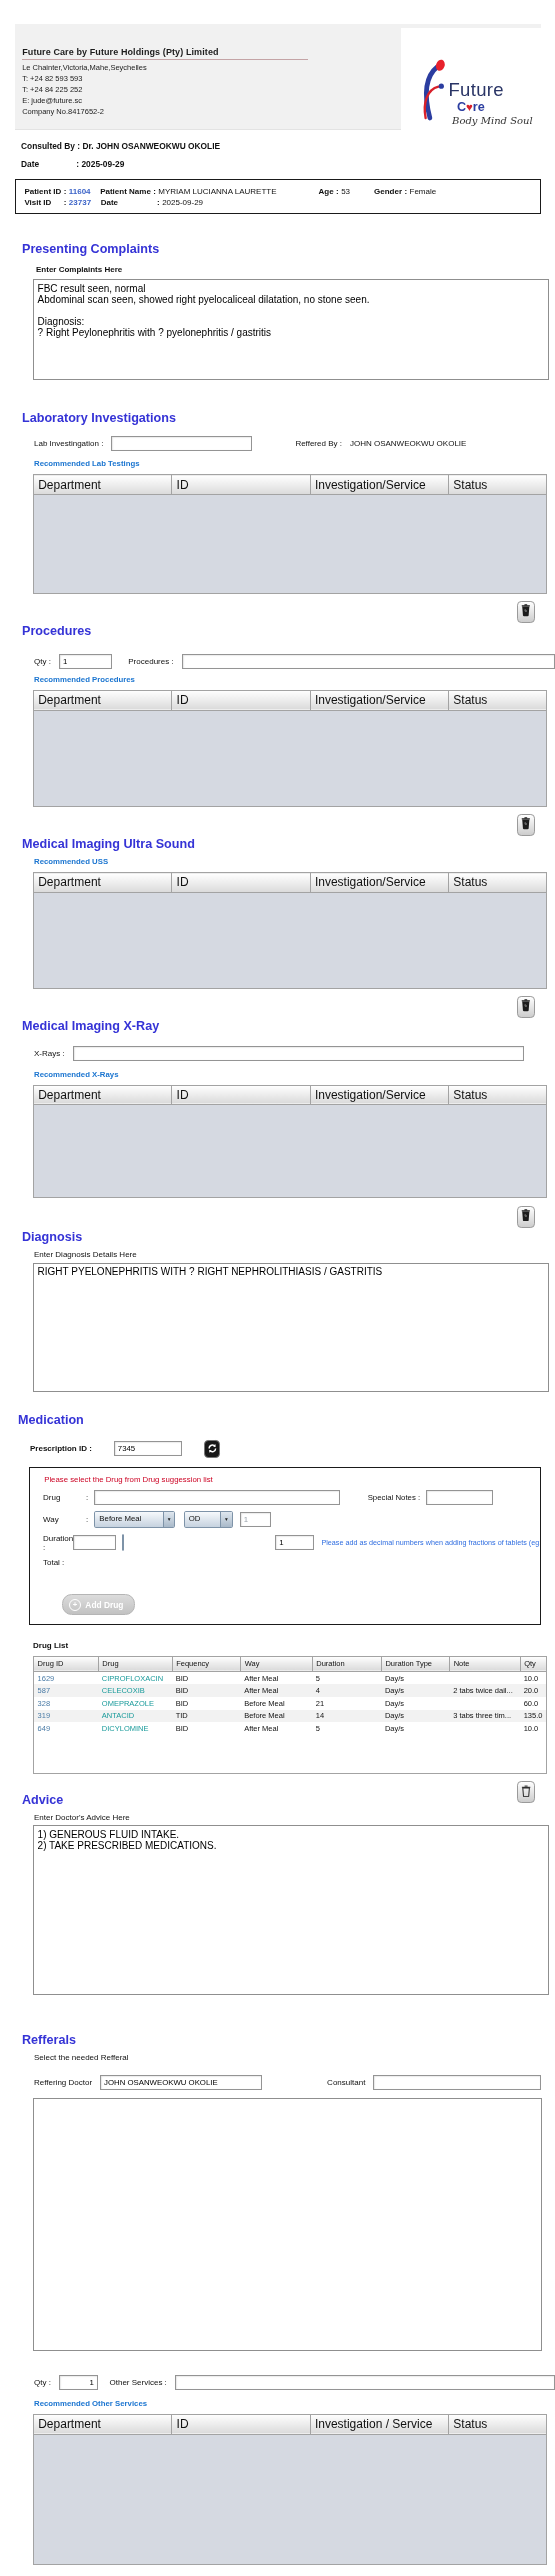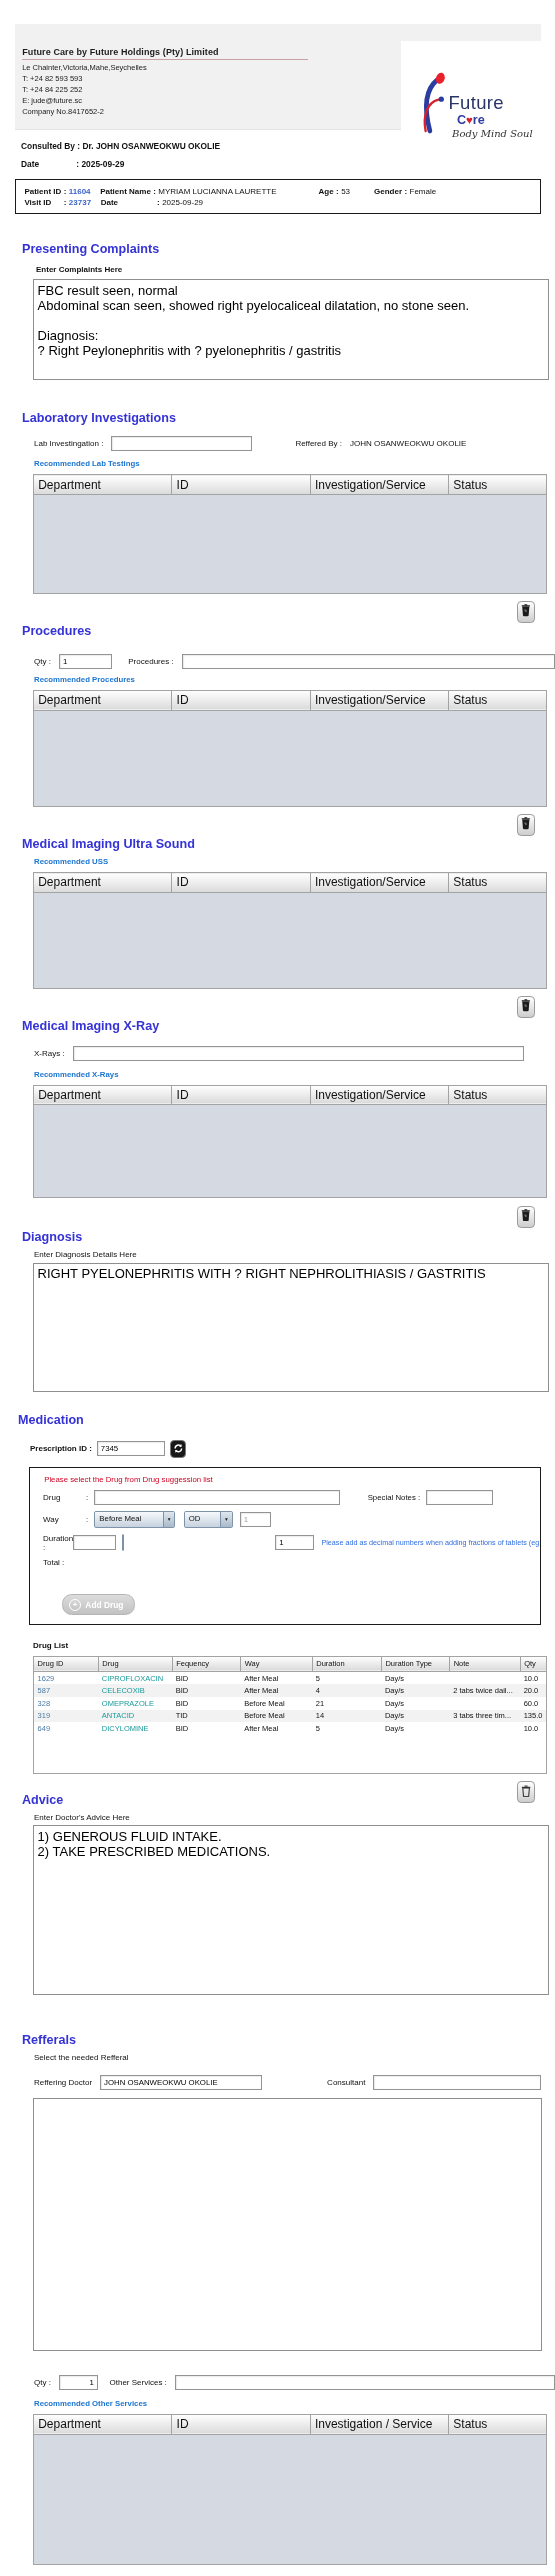--- a/index.html
+++ b/index.html
@@ -6,21 +6,21 @@
   body{width:556px;font-family:"Liberation Sans",sans-serif;color:#111;font-size:7.8px;}
   .page{position:relative;width:556px;}
 
   
   .letterhead{position:relative;margin:24px 15px 0 15px;height:105px;background:#f1f1f1;
               border-bottom:0.6px solid #e3e3e3;}
   .lh-left{padding:23px 0 0 7.2px;}
   .company-name{font-size:9px;font-weight:bold;color:#1c1c1c;letter-spacing:0.1px;
                 border-bottom:1.2px solid #c4a4a6;width:286px;padding-bottom:1.8px;margin-bottom:3.6px;}
   .addr-line{font-size:7.5px;color:#222;line-height:1.45;}
-  .logo-panel{position:absolute;top:17px;right:0;width:140px;height:124px;background:#fff;
+  .logo-panel{position:absolute;top:4px;right:0;width:140px;height:124px;background:#fff;
               display:flex;align-items:center;justify-content:center;gap:1.2px;}
   .logo-text{text-align:left;margin-top:27.5px;}
   .logo-future{font-size:18.5px;color:#2a3566;letter-spacing:0.3px;line-height:1;}
   .logo-care{font-size:12.6px;color:#2b3da0;font-weight:bold;line-height:1.15;margin-left:8.4px;}
   .logo-care .heart{color:#d8202a;font-size:11.4px;}
   .logo-tag{font-family:"DejaVu Serif",serif;font-style:italic;font-size:10px;color:#333;margin-left:3.6px;margin-top:1.2px;}
 
   
   .consult-row{margin:10.8px 0 0 21px;font-weight:bold;font-size:8.4px;}
   .consult-row .val{font-weight:bold;}
@@ -32,38 +32,38 @@
   .idval{color:#3c64c8;font-weight:bold;}
   .sp{display:inline-block;}
 
   
   .sec-h{color:#3533d6;font-size:12.6px;font-weight:bold;margin:0 0 0 22px;}
   .sub-b{font-weight:bold;font-size:8px;margin:9.6px 0 4.8px 36px;}
   .sub-n{font-size:8px;margin:6px 0 3.6px 34px;}
   .rec-link{color:#1b75d0;font-weight:bold;font-size:7.8px;margin:8.4px 0 0 34px;cursor:pointer;}
 
   textarea.box{display:block;margin:2.4px 0 0 33px;width:507px;border:0.6px solid #8f8f8f;
-               font-family:"Liberation Sans",sans-serif;font-size:13px;padding:2.4px 3.6px;resize:none;background:#fff;}
+               font-family:"Liberation Sans",sans-serif;font-size:10px;padding:2.4px 3.6px;resize:none;background:#fff;}
 
   .fld-row{margin:10.8px 0 0 34px;display:flex;align-items:center;gap:8px;font-size:8px;}
   input.txt{border:0.6px solid #949494;height:13px;font-family:"Liberation Sans",sans-serif;
             font-size:7.8px;padding:0 3px;background:#fff;box-shadow:inset 0.6px 0.6px 1.2px rgba(0,0,0,.14);}
 
   table.svc{border-collapse:collapse;margin:6px 0 0 33px;width:514px;}
   table.svc th{background:linear-gradient(#ffffff,#dadada);border:0.6px solid #a3a3a3;font-weight:normal;
                text-align:left;padding:2.4px 4.2px;font-size:12px;color:#111;}
   table.svc td.fill{background:#d5d9e1;border:0.6px solid #a3a3a3;}
 
   .trash-row{display:flex;justify-content:flex-end;margin:7.2px 21px 1.2px 0;}
   .icon-btn{width:18.5px;height:22px;border:0.6px solid #9a9a9a;border-radius:4.2px;
             background:linear-gradient(#ffffff,#cdcdcd);display:flex;align-items:center;justify-content:center;
             cursor:pointer;padding:0;}
 
   
-  .presc-row{margin:13px 0 0 30px;display:flex;align-items:center;gap:5px;}
+  .presc-row{margin:13px 0 0 30px;display:flex;align-items:center;gap:22px;}
   .presc-row .bl{font-weight:bold;font-size:8px;}
   .ref-btn{width:16.7px;height:18.5px;border:0.6px solid #777;border-radius:4.2px;background:#181818;
            display:flex;align-items:center;justify-content:center;cursor:pointer;padding:0;}
   .med-box{margin:8.4px 15px 0 29px;border:1.2px solid #1a1a1a;background:#fff;padding:6px 0 9.6px 13px;position:relative;overflow:hidden;}
   .red-note{color:#cc0022;font-size:7.8px;margin:1.2px 0 6px 1.2px;}
   .m-row{display:flex;align-items:center;margin:6px 0;}
   .m-lbl{width:43px;font-size:8px;}
   .sel{display:inline-flex;align-items:stretch;background:linear-gradient(#f6f9fc,#c6d2df);
        border:0.6px solid #7e93a8;border-radius:1.8px;height:15px;cursor:pointer;overflow:hidden;}
   .sel .stxt{padding:2.4px 3.6px 0 4.2px;font-size:7.8px;}

